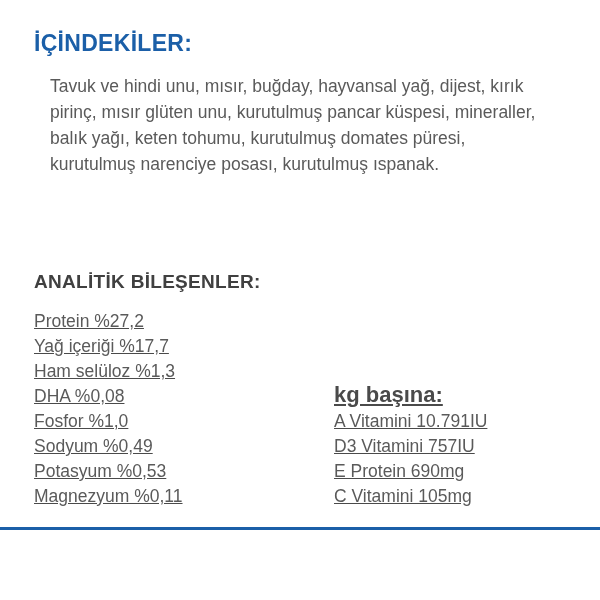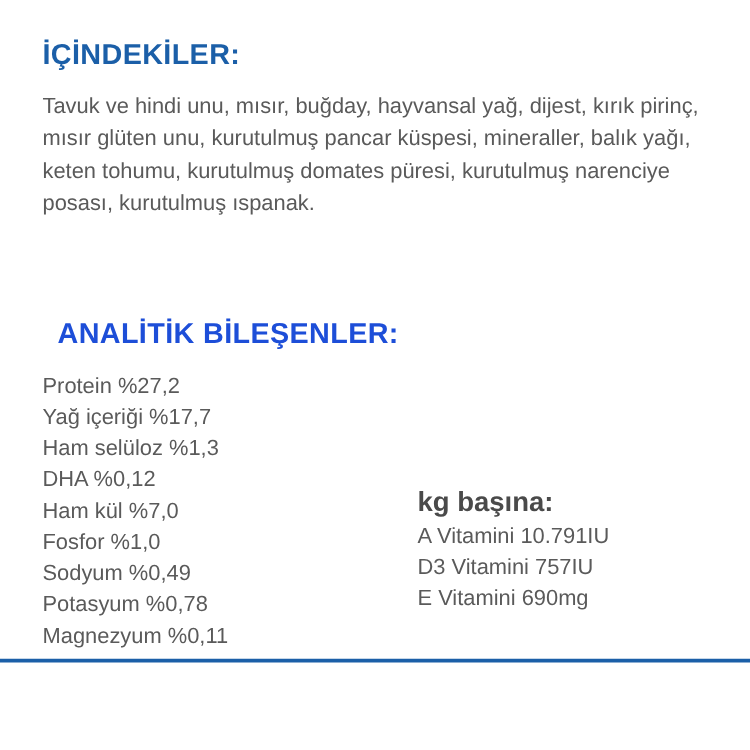--- a/index.html
+++ b/index.html
@@ -26,36 +26,37 @@
     color: #1b5fa8;
     font-size: 23px;
     font-weight: bold;
     letter-spacing: 0.3px;
     margin: 0 0 14px 0;
   }
   .ingredients-text {
     font-size: 17.5px;
     line-height: 26px;
     color: #5a5a5a;
-    margin: 0;
+    margin: 16px;
     max-width: 535px;
   }
   .spacer {
     height: 78px;
   }
   .analytic-title {
-    color: #1d4ed8;
-    font-size: 23px;
+    color: #404040;
+    font-size: 19px;
     font-weight: bold;
     letter-spacing: 0.3px;
-    margin: 0 0 16px 12px;
+    margin: 0 0 16px 0;
   }
   .columns {
     display: flex;
-    align-items: center;
+    align-items: flex-end;
+    text-decoration: underline;
   }
   .col-left {
     width: 300px;
     flex: 0 0 300px;
   }
   .col-right {
     flex: 1 1 auto;
     padding-top: 62px;
   }
   .line {
@@ -93,31 +94,31 @@
   <div class="spacer"></div>
 
   <h2 class="analytic-title">ANALİTİK BİLEŞENLER:</h2>
 
   <div class="columns">
 
     <div class="col-left">
       <div class="line">Protein %27,2</div>
       <div class="line">Yağ içeriği %17,7</div>
       <div class="line">Ham selüloz %1,3</div>
-      <div class="line">DHA %0,12</div>
-      <div class="line">Ham kül %7,0</div>
+      <div class="line">DHA %0,08</div>
       <div class="line">Fosfor %1,0</div>
       <div class="line">Sodyum %0,49</div>
-      <div class="line">Potasyum %0,78</div>
+      <div class="line">Potasyum %0,53</div>
       <div class="line">Magnezyum %0,11</div>
     </div>
 
     <div class="col-right">
       <div class="sub-head">kg başına:</div>
       <div class="line">A Vitamini 10.791IU</div>
       <div class="line">D3 Vitamini 757IU</div>
-      <div class="line">E Vitamini 690mg</div>
+      <div class="line">E Protein 690mg</div>
+      <div class="line">C Vitamini 105mg</div>
     </div>
 
   </div>
 
   <div class="bottom-rule"></div>
 </div>
 
 </body></html>

